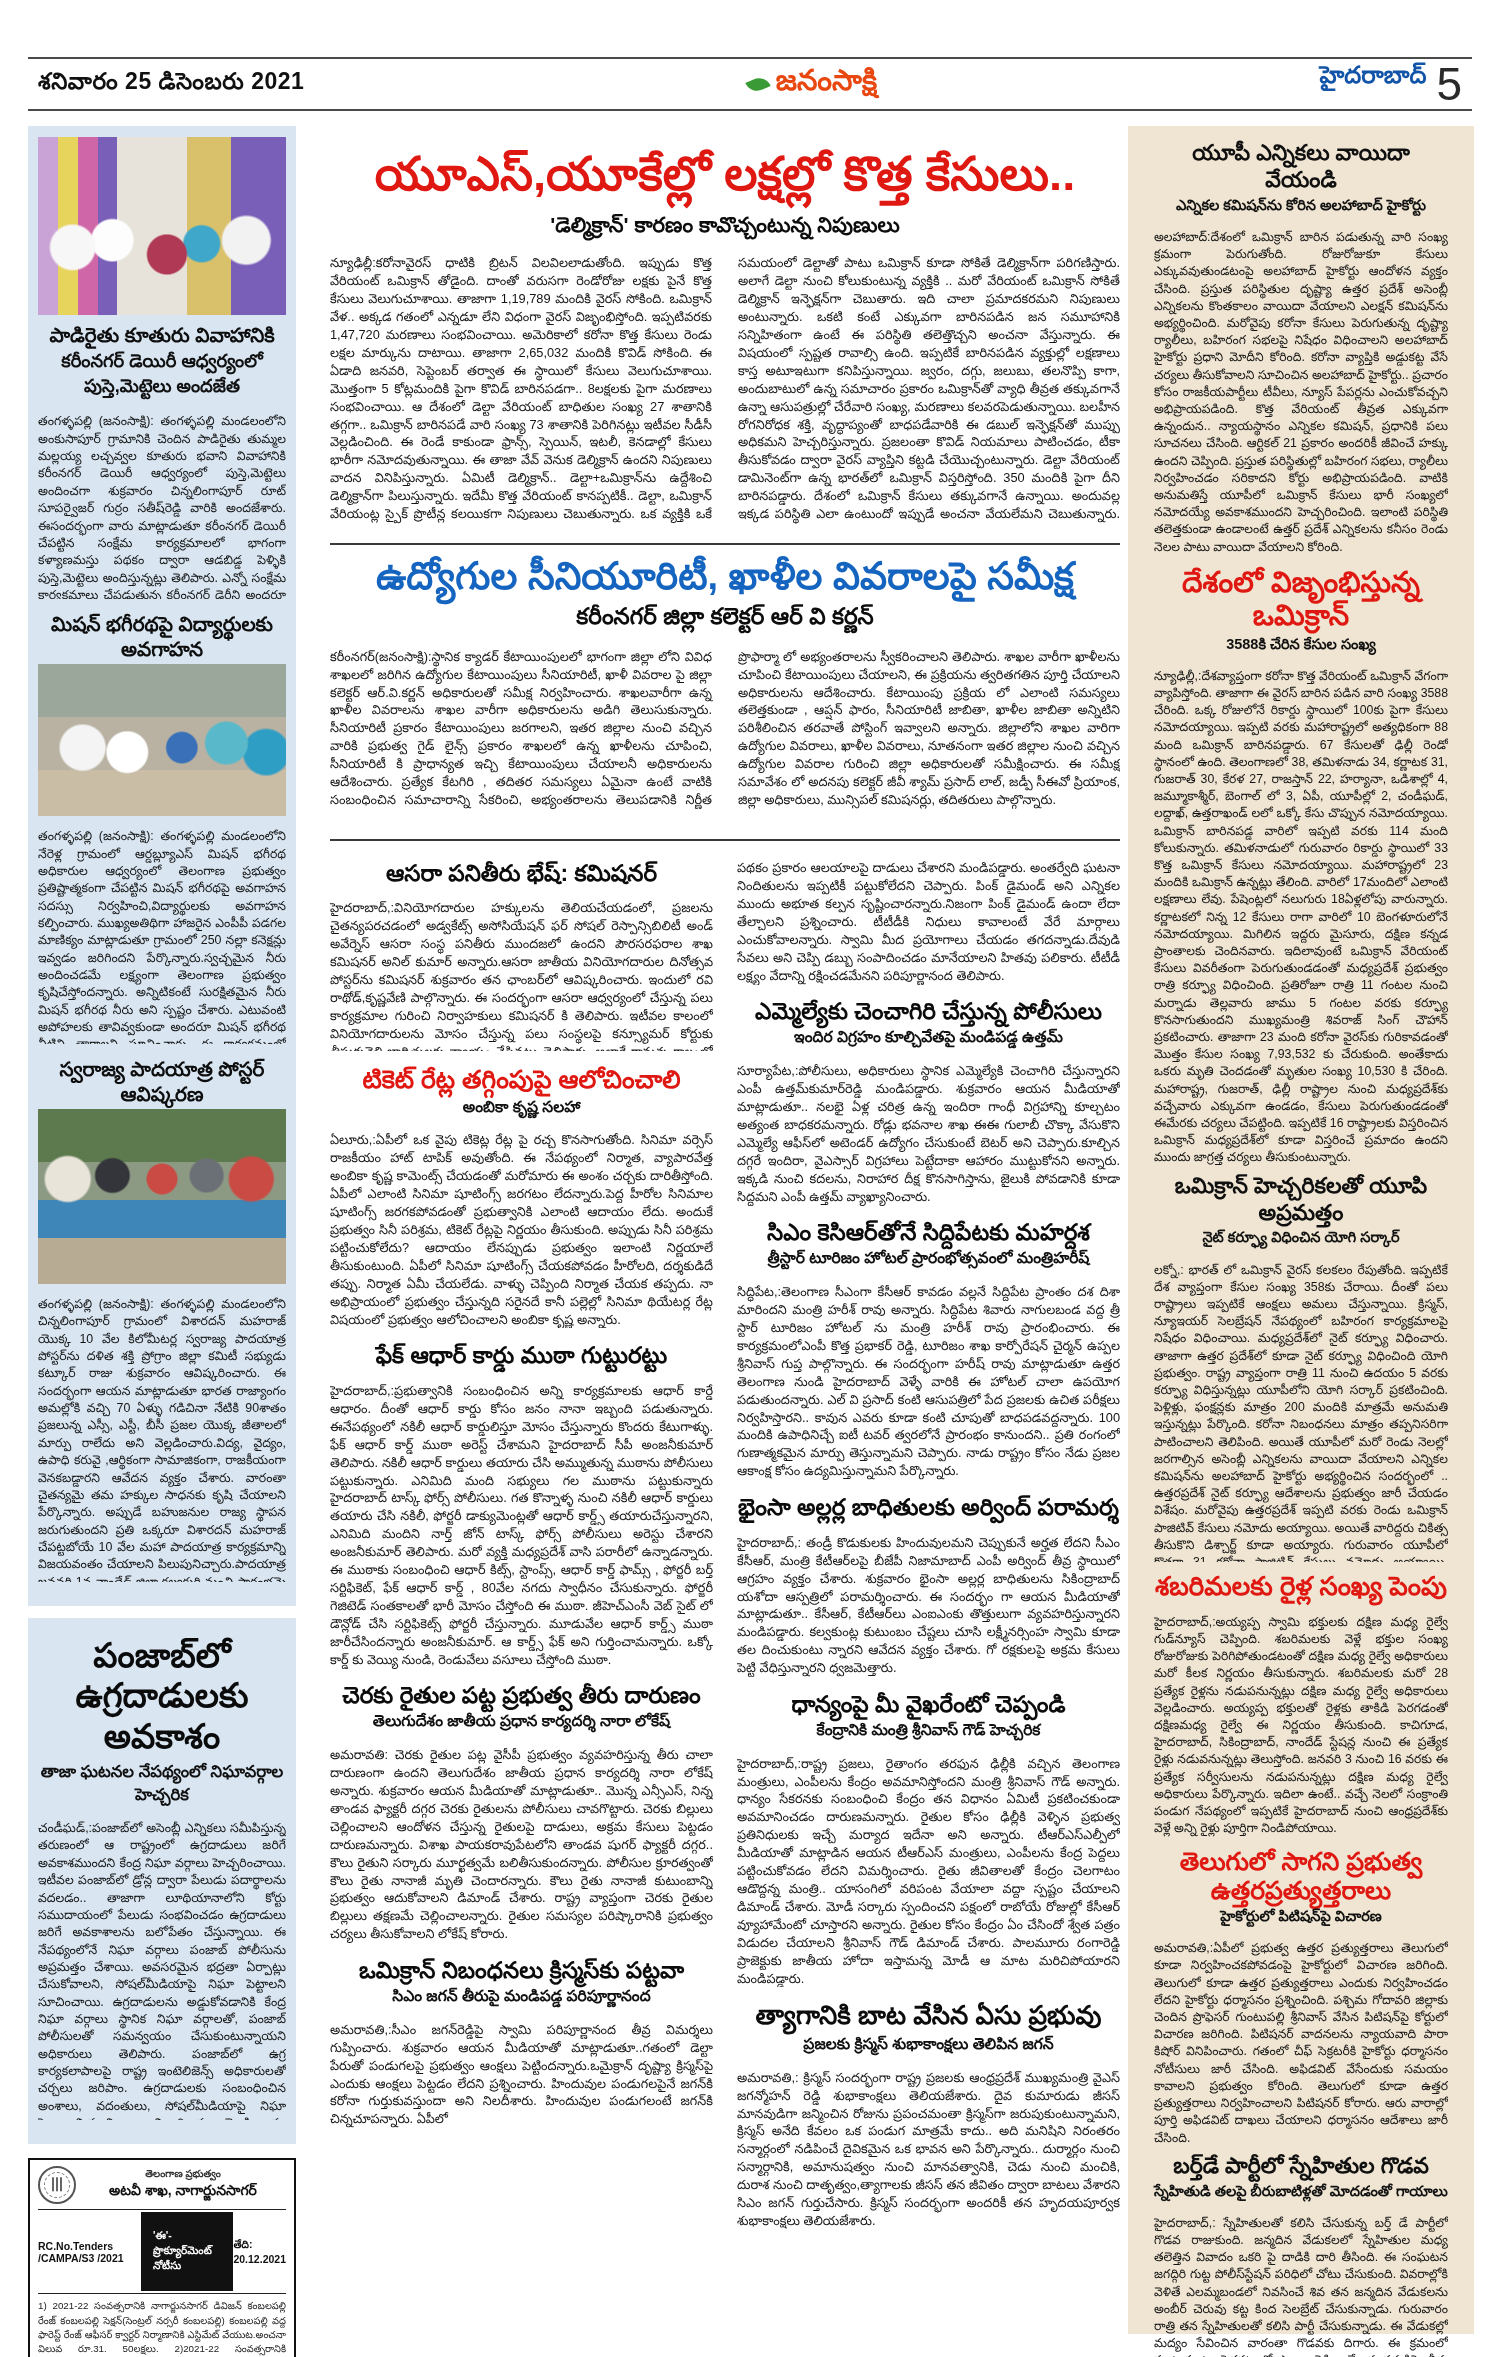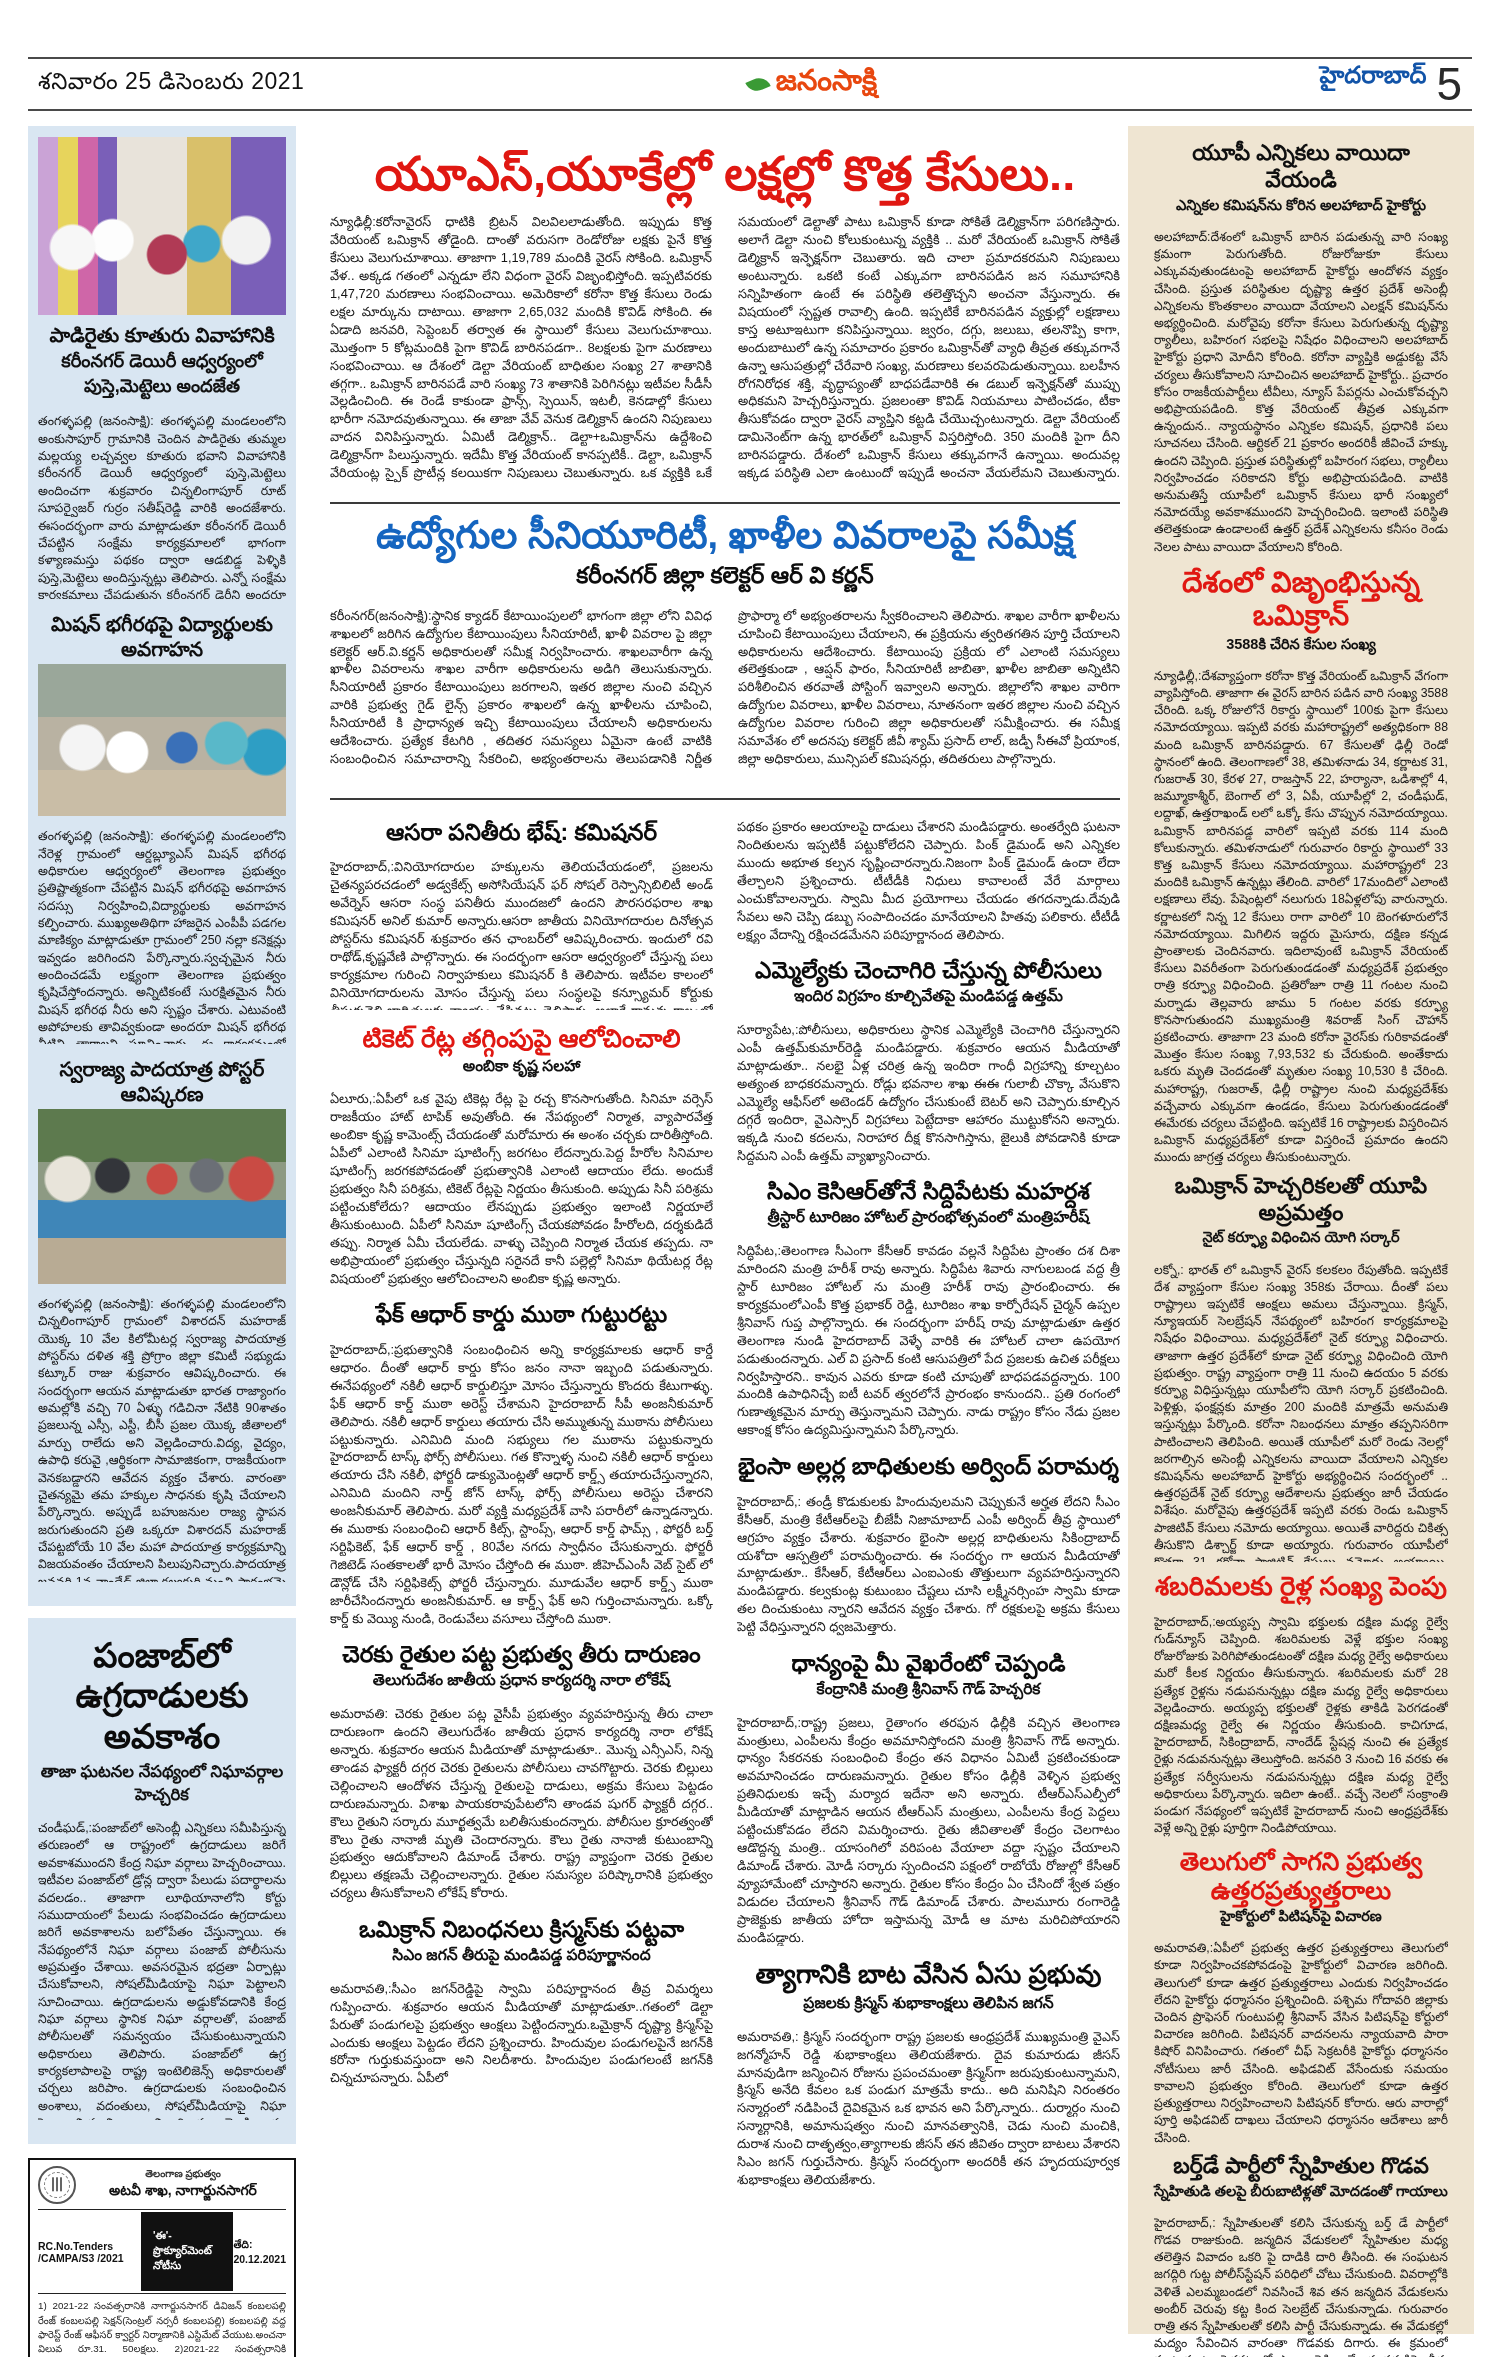--- a/index.html
+++ b/index.html
@@ -2,21 +2,21 @@
 <html><head>
 <meta charset="utf-8">
 <style>
   html,body{margin:0;padding:0;background:#e9e9e9}
   .page{position:relative;width:1500px;height:2357px;margin:0 auto;background:#ffffff;
         font-family:"Liberation Sans",sans-serif;color:#111;overflow:hidden}
   
   .mast{position:absolute;left:28px;right:28px;top:57px;height:54px;
         border-top:2px solid #4a4a4a;border-bottom:2px solid #4a4a4a;
         display:flex;align-items:center;justify-content:space-between;padding:0 10px;box-sizing:border-box}
-  .mast-date{font-weight:normal;font-size:23px;letter-spacing:.5px}
+  .mast-date{font-weight:bold;font-size:23px;letter-spacing:.5px}
   .mast-logo{display:flex;align-items:center;gap:7px;font-weight:bold;font-size:29px;color:#e8470f}
   .leaf{width:22px;height:13px;background:#3a9a35;border-radius:0 14px 0 14px;transform:rotate(-24deg)}
   .mast-city{display:flex;align-items:flex-start;gap:10px}
   .city{color:#1254a8;font-weight:bold;font-size:24px}
   .pageno{font-size:46px;font-weight:400;color:#2a2a2a;line-height:1}
   
   .jbody{font-size:12.8px;line-height:1.4;text-align:justify;color:#141414;overflow:hidden}
   .clip{overflow:hidden}
   
   .leftcol{position:absolute;left:28px;top:126px;width:268px}
@@ -140,20 +140,21 @@
       <p class="ad-body clip" style="max-height:108px;margin:4px 0">1) 2021-22 సంవత్సరానికి నాగార్జునసాగర్ డివిజన్ కంబలపల్లి రేంజ్ కంబలపల్లి సెక్షన్(సెంట్రల్ నర్సరీ కంబలపల్లి) కంబలపల్లి వద్ద ఫారెస్ట్ రేంజ్ ఆఫీసర్ క్వార్టర్ నిర్మాణానికి ఎస్టిమేట్ వేయుట.అంచనా విలువ రూ.31. 50లక్షలు. 2)2021-22 సంవత్సరానికి నాగార్జునసాగర్ డివిజన్ కంబలపల్లి రేంజ్ కంబలపల్లి సెక్షన్(సెంట్రల్ నర్సరీ,కంబలపల్లి) కంబలపల్లి బీట్ వద్ద ఫారెస్ట్ సెక్షన్ ఆఫీసర్ /డిప్యూటీ ఆర్వో క్వార్టర్ నిర్మాణానికి ఎస్టిమేట్ వేయుట.అంచనా విలువ రూ.25,216లక్షలు.బిడ్ డాక్యుమెంట్లు జారీ చేయు తేది:24.12.2021 నుండి 10.01.2022 వరకు.బిడ్ దాఖలుకు చివరితేది మరియు సమయం 10.01.2022.బిడ్ తెరచు తేది:10.01.2022.ఫారెస్ట్ డివిజనల్ ఆఫీసర్(డబ్ల్యూఎల్),నాగార్జునసాగర్,ఫోన్:ఒసి ఎఫ్ఆర్వో,కంబంపల్లి-9959312 983.మిగతా వివరాలు 'ఈ'ప్రొక్యూర్మెంట్ మార్కెట్‌ప్లేస్ www.eprocure ment.gov.in దర్శించగలరు.</p>
 
     </div>
 
   </div>
 
   <div class="midcol">
 
     <article>
       <h1 class="m-head-red">యూఎస్,యూకేల్లో లక్షల్లో కొత్త కేసులు..</h1>
+      <div class="m-sub">'డెల్మిక్రాన్' కారణం కావొచ్చంటున్న నిపుణులు</div>
       <p class="jbody cols2 clip" style="height:276px">న్యూఢిల్లీ:కరోనావైరస్ ధాటికి బ్రిటన్ విలవిలలాడుతోంది. ఇప్పుడు కొత్త వేరియంట్ ఒమిక్రాన్ తోడైంది. దాంతో వరుసగా రెండోరోజు లక్షకు పైనే కొత్త కేసులు వెలుగుచూశాయి. తాజాగా 1,19,789 మందికి వైరస్ సోకింది. ఒమిక్రాన్ వేళ.. అక్కడ గతంలో ఎన్నడూ లేని విధంగా వైరస్ విజృంభిస్తోంది. ఇప్పటివరకు 1,47,720 మరణాలు సంభవించాయి. అమెరికాలో కరోనా కొత్త కేసులు రెండు లక్షల మార్కును దాటాయి. తాజాగా 2,65,032 మందికి కొవిడ్ సోకింది. ఈ ఏడాది జనవరి, సెప్టెంబర్ తర్వాత ఈ స్థాయిలో కేసులు వెలుగుచూశాయి. మొత్తంగా 5 కోట్లమందికి పైగా కొవిడ్ బారినపడగా.. 8లక్షలకు పైగా మరణాలు సంభవించాయి. ఆ దేశంలో డెల్టా వేరియంట్ బాధితుల సంఖ్య 27 శాతానికి తగ్గగా.. ఒమిక్రాన్ బారినపడే వారి సంఖ్య 73 శాతానికి పెరిగినట్లు ఇటీవల సీడీసీ వెల్లడించింది. ఈ రెండే కాకుండా ఫ్రాన్స్, స్పెయిన్, ఇటలీ, కెనడాల్లో కేసులు భారీగా నమోదవుతున్నాయి. ఈ తాజా వేవ్ వెనుక డెల్మిక్రాన్ ఉందని నిపుణులు వాదన వినిపిస్తున్నారు. ఏమిటీ డెల్మిక్రాన్.. డెల్టా+ఒమిక్రాన్‌ను ఉద్దేశించి డెల్మిక్రాన్‌గా పిలుస్తున్నారు. ఇదేమీ కొత్త వేరియంట్ కానప్పటికీ.. డెల్టా, ఒమిక్రాన్ వేరియంట్ల స్పైక్ ప్రొటీన్ల కలయికగా నిపుణులు చెబుతున్నారు. ఒక వ్యక్తికి ఒకే సమయంలో డెల్టాతో పాటు ఒమిక్రాన్ కూడా సోకితే డెల్మిక్రాన్‌గా పరిగణిస్తారు. అలాగే డెల్టా నుంచి కోలుకుంటున్న వ్యక్తికి .. మరో వేరియంట్ ఒమిక్రాన్ సోకితే డెల్మిక్రాన్ ఇన్ఫెక్షన్‌గా చెబుతారు. ఇది చాలా ప్రమాదకరమని నిపుణులు అంటున్నారు. ఒకటి కంటే ఎక్కువగా బారినపడిన జన సమూహానికి సన్నిహితంగా ఉంటే ఈ పరిస్థితి తలెత్తొచ్చని అంచనా వేస్తున్నారు. ఈ విషయంలో స్పష్టత రావాల్సి ఉంది. ఇప్పటికే బారినపడిన వ్యక్తుల్లో లక్షణాలు కాస్త అటూఇటుగా కనిపిస్తున్నాయి. జ్వరం, దగ్గు, జలుబు, తలనొప్పి కాగా, అందుబాటులో ఉన్న సమాచారం ప్రకారం ఒమిక్రాన్‌తో వ్యాధి తీవ్రత తక్కువగానే ఉన్నా ఆసుపత్రుల్లో చేరేవారి సంఖ్య, మరణాలు కలవరపెడుతున్నాయి. బలహీన రోగనిరోధక శక్తి, వృద్ధాప్యంతో బాధపడేవారికి ఈ డబుల్ ఇన్ఫెక్షన్‌తో ముప్పు అధికమని హెచ్చరిస్తున్నారు. ప్రజలంతా కొవిడ్ నియమాలు పాటించడం, టీకా తీసుకోవడం ద్వారా వైరస్ వ్యాప్తిని కట్టడి చేయొచ్చంటున్నారు. డెల్టా వేరియంట్ డామినెంట్‌గా ఉన్న భారత్‌లో ఒమిక్రాన్ విస్తరిస్తోంది. 350 మందికి పైగా దీని బారినపడ్డారు. దేశంలో ఒమిక్రాన్ కేసులు తక్కువగానే ఉన్నాయి. అందువల్ల ఇక్కడ పరిస్థితి ఎలా ఉంటుందో ఇప్పుడే అంచనా వేయలేమని చెబుతున్నారు. ఇప్పటివరకు కొవిడ్ టాస్క్ ఫోర్స్, ప్రపంచ ఆరోగ్య సంస్థ దీనిపై ఎలాంటి ప్రస్తావన తీసుకురాలేదు.</p>
     </article>
 
     <div class="rule"></div>
 
     <article>
       <h1 class="m-head-blue">ఉద్యోగుల సీనియూరిటీ, ఖాళీల వివరాలపై సమీక్ష</h1>
       <div class="m-sub" style="font-size:23px">కరీంనగర్ జిల్లా కలెక్టర్ ఆర్ వి కర్ణన్</div>
       <p class="jbody cols2 clip" style="height:178px">కరీంనగర్(జనంసాక్షి):స్థానిక క్యాడర్ కేటాయింపులలో భాగంగా జిల్లా లోని వివిధ శాఖలలో జరిగిన ఉద్యోగుల కేటాయింపులు సీనియారిటీ, ఖాళీ వివరాల పై జిల్లా కలెక్టర్ ఆర్.వి.కర్ణన్ అధికారులతో సమీక్ష నిర్వహించారు. శాఖలవారీగా ఉన్న ఖాళీల వివరాలను శాఖల వారీగా అధికారులను అడిగి తెలుసుకున్నారు. సీనియారిటీ ప్రకారం కేటాయింపులు జరగాలని, ఇతర జిల్లాల నుంచి వచ్చిన వారికి ప్రభుత్వ గైడ్ లైన్స్ ప్రకారం శాఖలలో ఉన్న ఖాళీలను చూపించి, సీనియారిటీ కి ప్రాధాన్యత ఇచ్చి కేటాయింపులు చేయాలనీ అధికారులను ఆదేశించారు. ప్రత్యేక కేటగిరి , తదితర సమస్యలు ఏమైనా ఉంటే వాటికి సంబంధించిన సమాచారాన్ని సేకరించి, అభ్యంతరాలను తెలుపడానికి నిర్ణీత ప్రొఫార్మా లో అభ్యంతరాలను స్వీకరించాలని తెలిపారు. శాఖల వారీగా ఖాళీలను చూపించి కేటాయింపులు చేయాలని, ఈ ప్రక్రియను త్వరితగతిన పూర్తి చేయాలని అధికారులను ఆదేశించారు. కేటాయింపు ప్రక్రియ లో ఎలాంటి సమస్యలు తలెత్తకుండా , ఆప్షన్ ఫారం, సీనియారిటీ జాబితా, ఖాళీల జాబితా అన్నిటిని పరిశీలించిన తరవాతే పోస్టింగ్ ఇవ్వాలని అన్నారు. జిల్లాలోని శాఖల వారిగా ఉద్యోగుల వివరాలు, ఖాళీల వివరాలు, నూతనంగా ఇతర జిల్లాల నుంచి వచ్చిన ఉద్యోగుల వివరాల గురించి జిల్లా అధికారులతో సమీక్షించారు. ఈ సమీక్ష సమావేశం లో అదనపు కలెక్టర్ జీవీ శ్యామ్ ప్రసాద్ లాల్, జడ్పీ సీఈవో ప్రియాంక, జిల్లా అధికారులు, మున్సిపల్ కమిషనర్లు, తదితరులు పాల్గొన్నారు.</p>
     </article>

